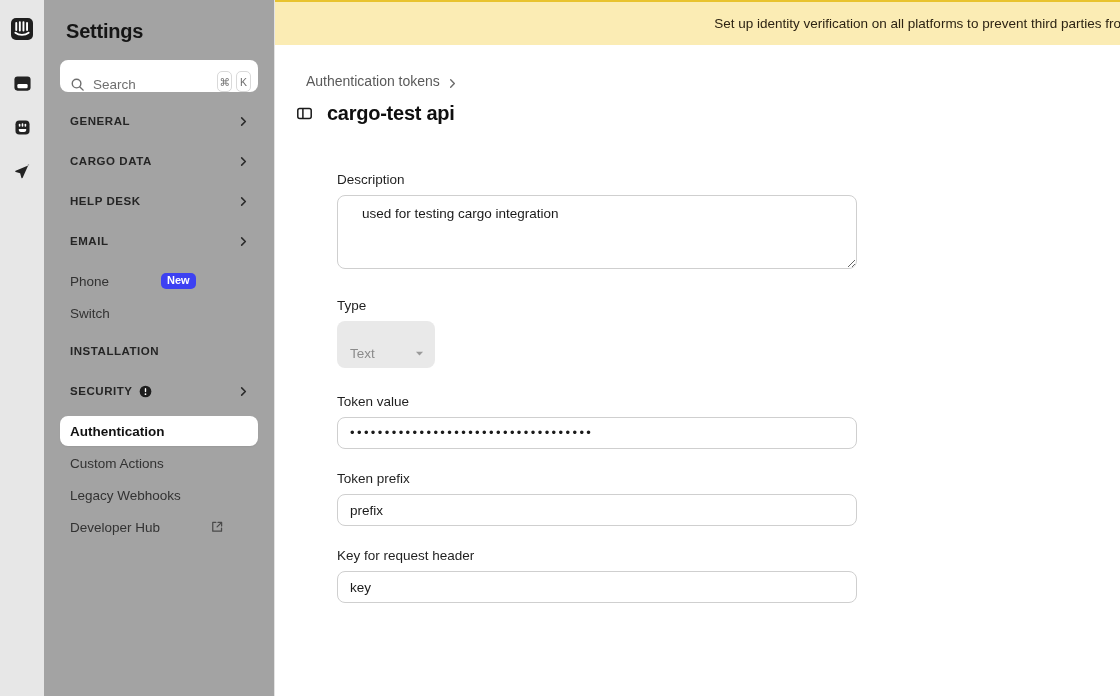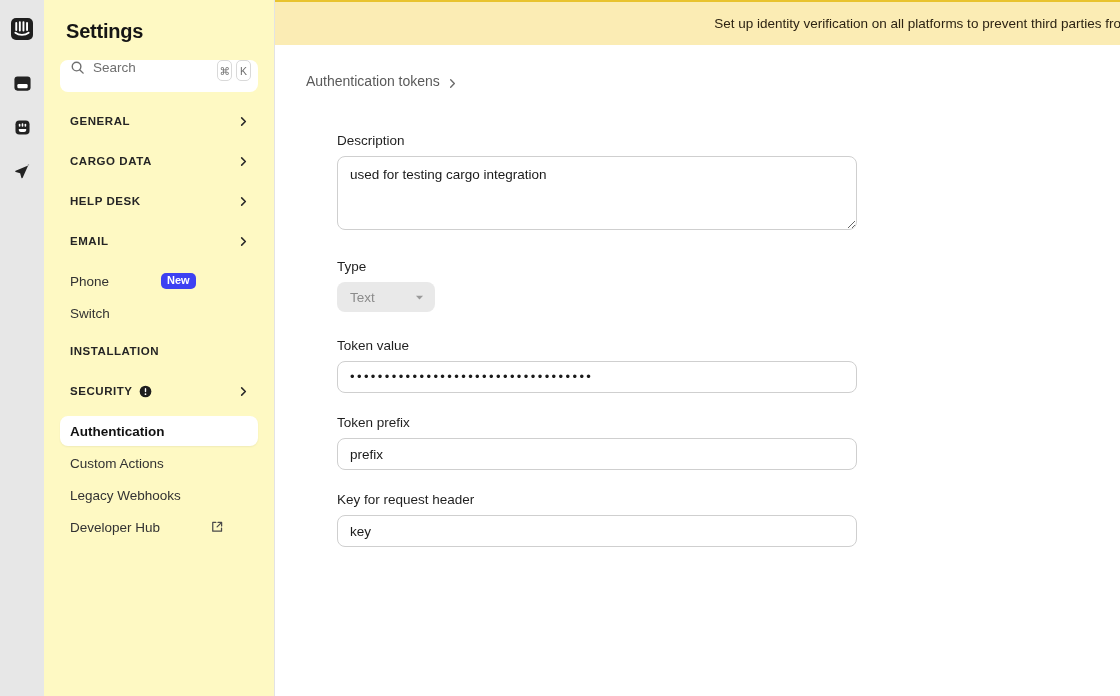--- a/index.html
+++ b/index.html
@@ -51,40 +51,40 @@
     justify-content: center;
     border-radius: 6px;
     cursor: pointer;
   }
 
   
   .sidebar {
     width: 231px;
     flex: 0 0 231px;
     height: 696px;
-    background: #fef9c3;
+    background: #a3a3a3;
     box-sizing: border-box;
     padding: 0 16px;
     border-right: 1px solid #e3e3e3;
     overflow: hidden;
   }
   .sidebar-title {
     font-size: 20px;
     font-weight: 700;
     letter-spacing: -0.2px;
     margin: 20px 0 0 6px;
     color: #151515;
   }
   .search-box {
     margin-top: 17px;
     height: 32px;
     background: #ffffff;
     border-radius: 8px;
     display: flex;
-    align-items: flex-start;
+    align-items: flex-end;
     padding: 0 7px 0 10px;
     box-sizing: border-box;
     cursor: text;
   }
   .search-icon { flex: 0 0 15px; height: 15px; margin-right: 8px; display:flex; align-items:center; }
   .search-input {
     border: 0;
     outline: 0;
     background: transparent;
     font-family: "Liberation Sans", sans-serif;
@@ -236,38 +236,38 @@
     background: #fff;
     font-family: "Liberation Sans", sans-serif;
     font-size: 13.5px;
     color: #1a1a1a;
     padding: 0 12px;
     height: 32px;
     outline: none;
   }
   .textarea {
     height: 74px;
-    padding: 9px 12px;
+    padding: 9px 24px;
     resize: vertical;
     line-height: 1.35;
   }
   .token-dots {
     letter-spacing: 2.4px;
     font-size: 13px;
     line-height: 30px;
     color: #1a1a1a;
     user-select: none;
   }
   .select-pill {
     display: inline-flex;
     align-items: center;
     background: #e9e9e9;
     border-radius: 8px;
     height: 30px;
-    padding: 0 10px 0 13px;
+    padding: 17px 10px 0 13px;
     color: #8b8b8b;
     font-size: 13.5px;
     cursor: default;
     gap: 28px;
   }
   .caret { margin-left: 11px; display: flex; align-items: center; }
 
   .f-type { margin-bottom: 26px; }
   .f-desc { margin-bottom: 25px; }
 </style>
@@ -442,20 +442,29 @@
 
       <div class="breadcrumb">
         <span>Authentication tokens</span>
         <span class="breadcrumb-chev">
           <svg width="11" height="11" viewBox="0 0 12 12" aria-hidden="true">
               <path d="M4 2l4 4-4 4" fill="none" stroke="#6a6a6a" stroke-width="1.5" stroke-linecap="round" stroke-linejoin="round"></path>
             </svg>
         </span>
       </div>
 
+      <div class="page-head">
+        <span class="panel-icon">
+          <svg width="17" height="17" viewBox="0 0 18 18" aria-hidden="true">
+            <rect x="1.9" y="3.6" width="14.2" height="10.8" rx="2.1" fill="none" stroke="#1b1b1b" stroke-width="1.6"></rect>
+            <path d="M7.3 3.6v10.8" stroke="#1b1b1b" stroke-width="1.6"></path>
+          </svg>
+        </span>
+        <span class="page-title">cargo-test api</span>
+      </div>
 
       <div class="form">
 
         <div class="field f-desc">
           <label class="field-label">Description</label>
           <textarea class="textarea" style="">used for testing cargo integration</textarea>
         </div>
 
         <div class="field f-type">
           <label class="field-label">Type</label>

